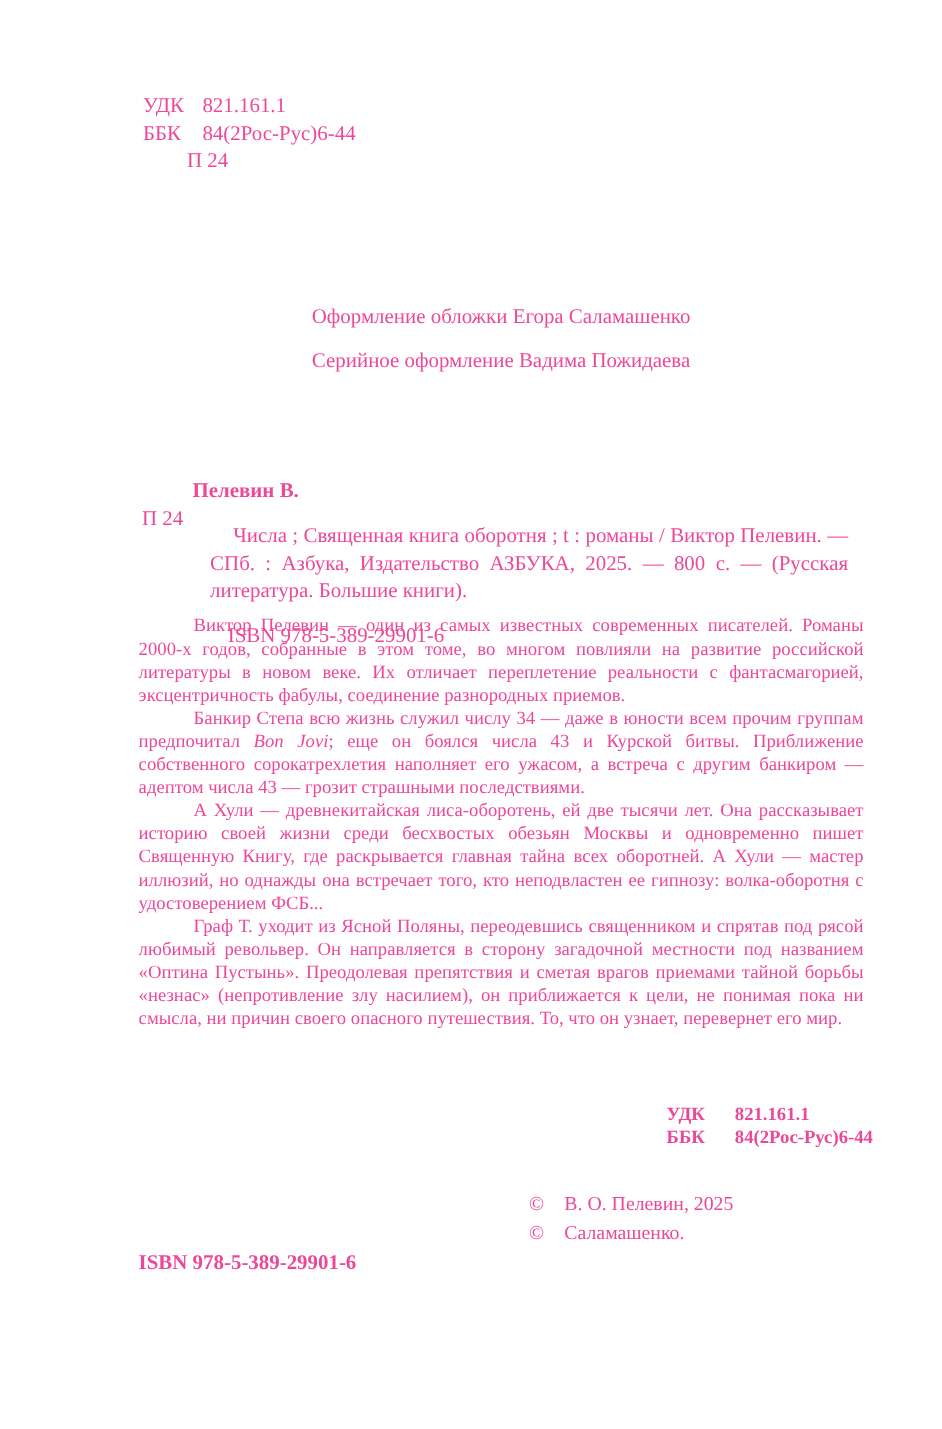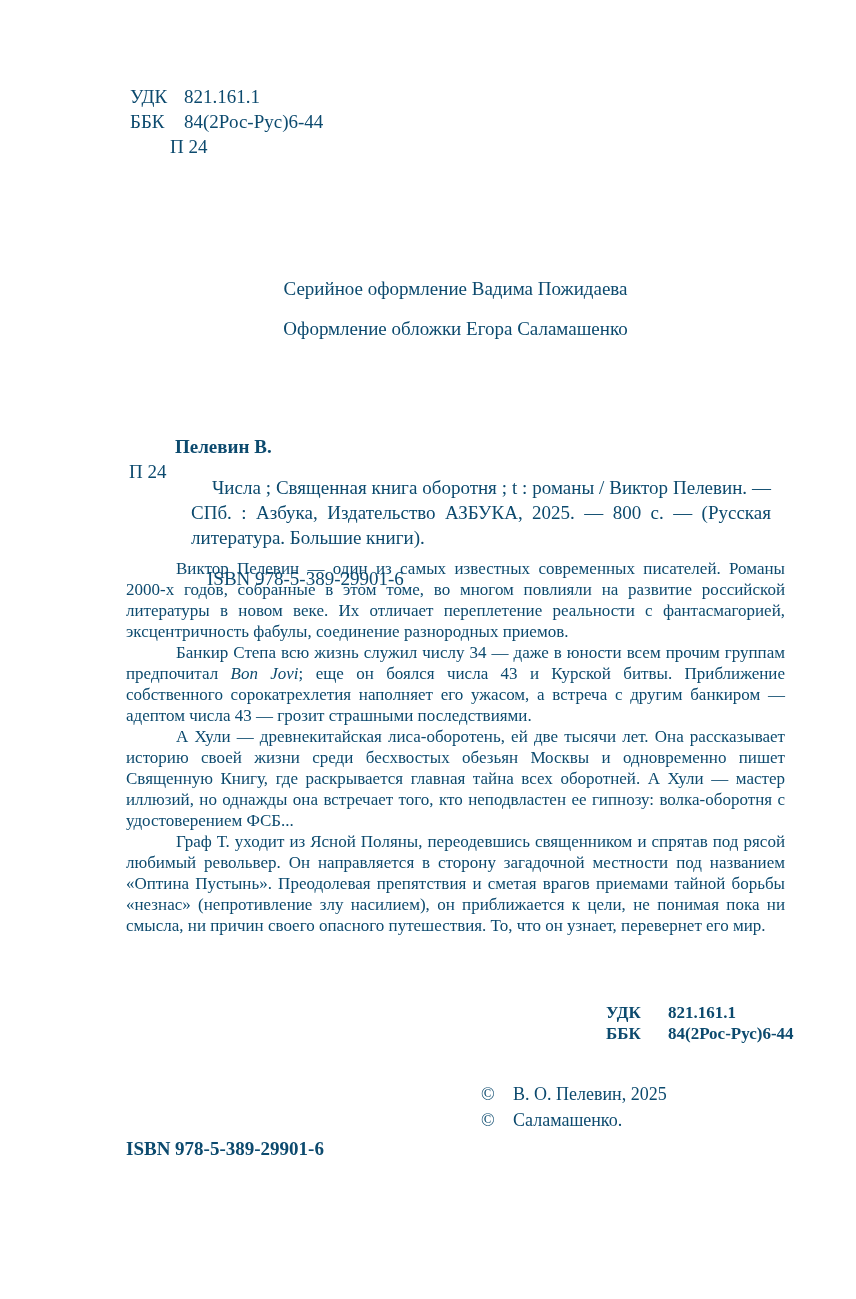--- a/index.html
+++ b/index.html
@@ -6,21 +6,21 @@
     margin: 0;
     padding: 0;
     background: #ffffff;
   }
   .page {
     position: relative;
     width: 856px;
     height: 1299px;
     background: #ffffff;
     font-family: "Liberation Serif", "DejaVu Serif", serif;
-    color: #0c4a6e;
+    color: #ec4899;
     overflow: hidden;
   }
 
   
   .header-block {
     position: absolute;
     left: 130px;
     top: 84px;
     font-size: 19px;
     line-height: 25px;
@@ -150,22 +150,22 @@
     <div>
       <span class="code-label">УДК</span><span>821.161.1</span>
     </div>
     <div>
       <span class="code-label">ББК</span><span>84(2Рос-Рус)6-44</span>
     </div>
     <div class="sign-line">П 24</div>
   </div>
 
   <div class="credits">
+    <div class="credit-line">Оформление обложки Егора Саламашенко</div>
     <div class="credit-line">Серийное оформление Вадима Пожидаева</div>
-    <div class="credit-line">Оформление обложки Егора Саламашенко</div>
   </div>
 
   <div class="catalog">
     <div class="catalog-inner">
       <div class="author">Пелевин В.</div>
       <span class="sign">П 24</span>
       <p class="desc">Числа ; Священная книга оборотня ; t : романы / Виктор Пелевин. — СПб. : Азбука, Издательство АЗБУКА, 2025. — 800 с. — (Русская литература. Большие книги).</p>
       <div class="isbn-line">ISBN 978-5-389-29901-6</div>
     </div>
   </div>

